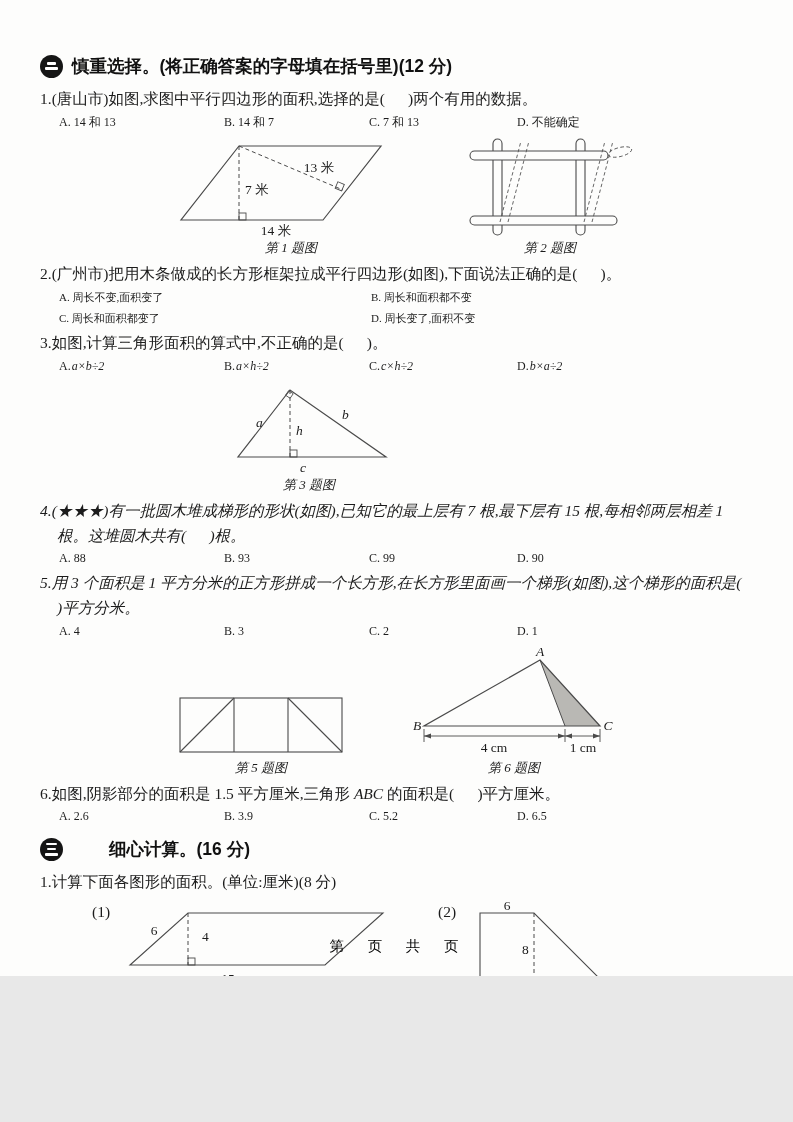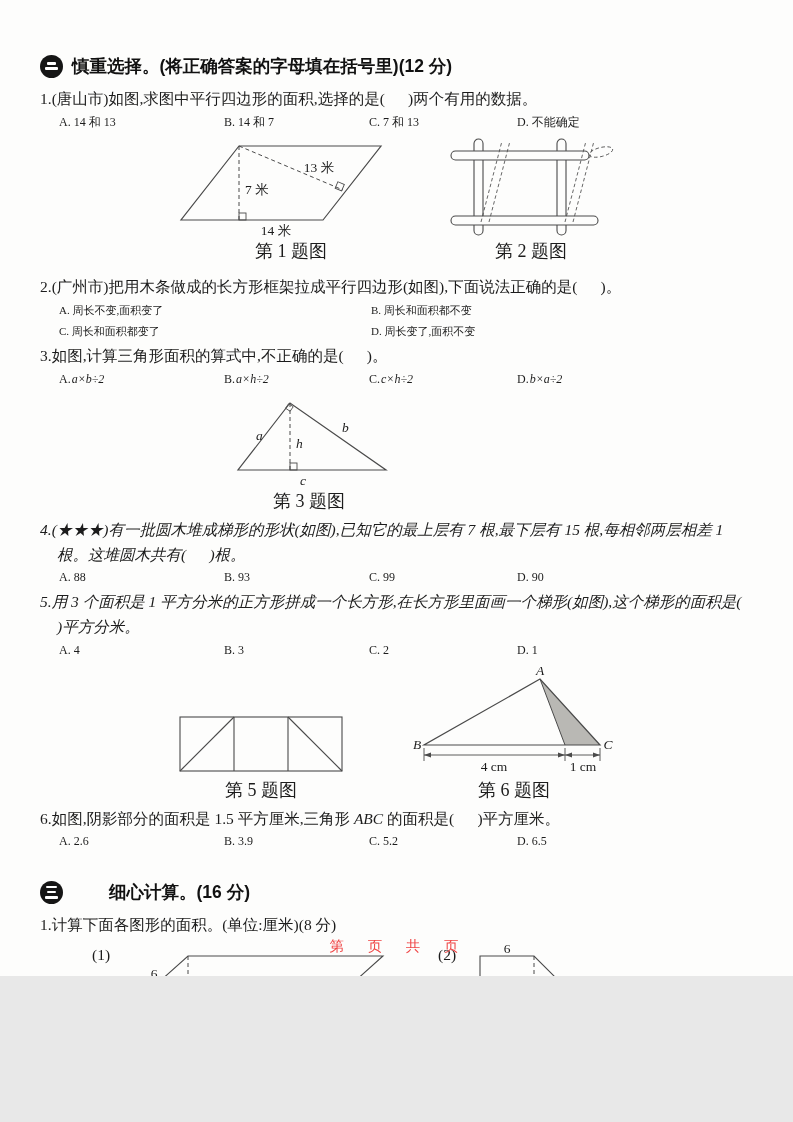--- a/index.html
+++ b/index.html
@@ -40,28 +40,28 @@
     margin:1px 0 2px 0;
   }
   .opts2 {
     display:grid; grid-template-columns:312px 1fr;
     padding-left:19px; font-size:11px; line-height:1.9;
     margin:0 0 2px 0;
   }
   .formula { font-style:italic; font-family:"Liberation Serif",serif; }
   .figrow { display:flex; align-items:flex-end; }
   .fig { text-align:center; }
-  .figcap { font-size:18px; margin-top:1px; }
+  .figcap { font-size:13px; margin-top:1px;font-style:italic; }
   svg { display:block; margin:0 auto; }
   svg text { font-size:13.5px; font-family:"Liberation Serif","DejaVu Serif",serif; fill:#1c1c1c; }
   .fig-index { font-size:15.5px; margin:2px 8px 0 0; }
   .calcfig { display:flex; align-items:flex-start; }
   .footer {
     position:absolute; left:0; right:0; bottom:20px;
-    text-align:center; font-size:14.5px; color:#ef4444;
+    text-align:center; font-size:14.5px; color:#000000;
     letter-spacing:5px; word-spacing:10px;
   }
 </style>
 </head>
 <body>
 
 <div class="page">
 
   <div class="sec-head">
     <span class="sec-icon">
@@ -72,21 +72,21 @@
   </div>
 
   <div class="q">1.(唐山市)如图,求图中平行四边形的面积,选择的是(      )两个有用的数据。</div>
   <div class="opts4">
     <span>A. 14 和 13</span>
     <span>B. 14 和 7</span>
     <span>C. 7 和 13</span>
     <span>D. 不能确定</span>
   </div>
 
-  <div class="figrow" style="padding-left:133px; gap:36px; margin:3px 0 12px 0;">
+  <div class="figrow" style="padding-left:133px; gap:55px; margin:3px 0 5px 0;">
     <div class="fig">
       <svg width="236" height="102" viewBox="0 0 236 102">
         <polygon points="8,84 150,84 208,10 66,10" fill="none" stroke="#4a4a4a" stroke-width="1.2"></polygon>
         <line x1="66" y1="10" x2="66" y2="84" stroke="#4a4a4a" stroke-width="1" stroke-dasharray="4 3"></line>
         <rect x="66" y="77" width="7" height="7" fill="none" stroke="#4a4a4a" stroke-width="0.9"></rect>
         <line x1="66" y1="10" x2="170" y2="54" stroke="#4a4a4a" stroke-width="1" stroke-dasharray="4 3"></line>
         <rect x="163" y="47" width="7" height="7" transform="rotate(23 167 51)" fill="none" stroke="#4a4a4a" stroke-width="0.9"></rect>
         <text x="146" y="36" text-anchor="middle">13 米</text>
         <text x="72" y="58">7 米</text>
         <text x="103" y="99" text-anchor="middle">14 米</text>
@@ -193,21 +193,21 @@
   </div>
 
   <div class="q"><span>6.如图,阴影部分的面积是 1.5 平方厘米,三角形 </span><span class="formula">ABC</span><span> 的面积是(      )平方厘米。</span></div>
   <div class="opts4">
     <span>A. 2.6</span>
     <span>B. 3.9</span>
     <span>C. 5.2</span>
     <span>D. 6.5</span>
   </div>
 
-  <div class="sec-head" style="margin-top:28px;gap:46px;">
+  <div class="sec-head" style="margin-top:10px;gap:46px;">
     <span class="sec-icon">
       <span class="bar b-mid"></span>
         <span class="bar b-short"></span>
         <span class="bar b-long"></span>
     </span>
     <span>细心计算。(16 分)</span>
   </div>
 
   <div class="q">1.计算下面各图形的面积。(单位:厘米)(8 分)</div>
 

